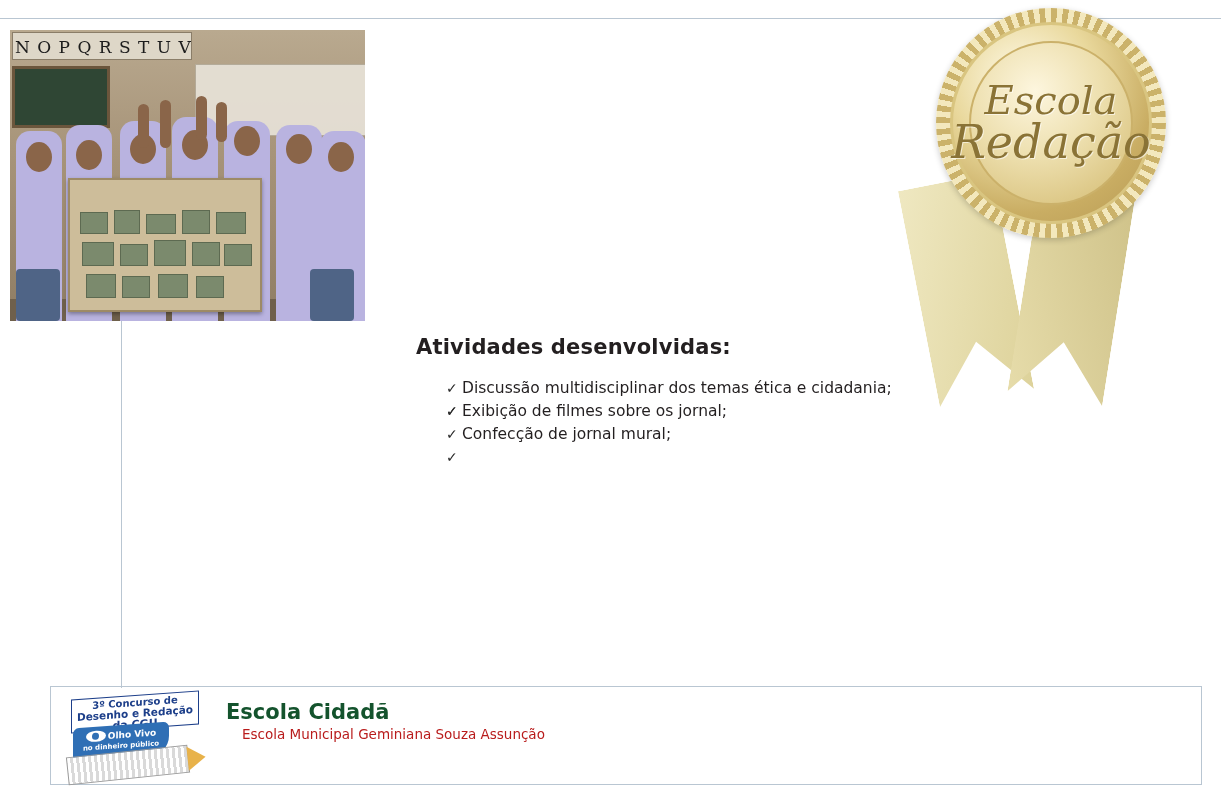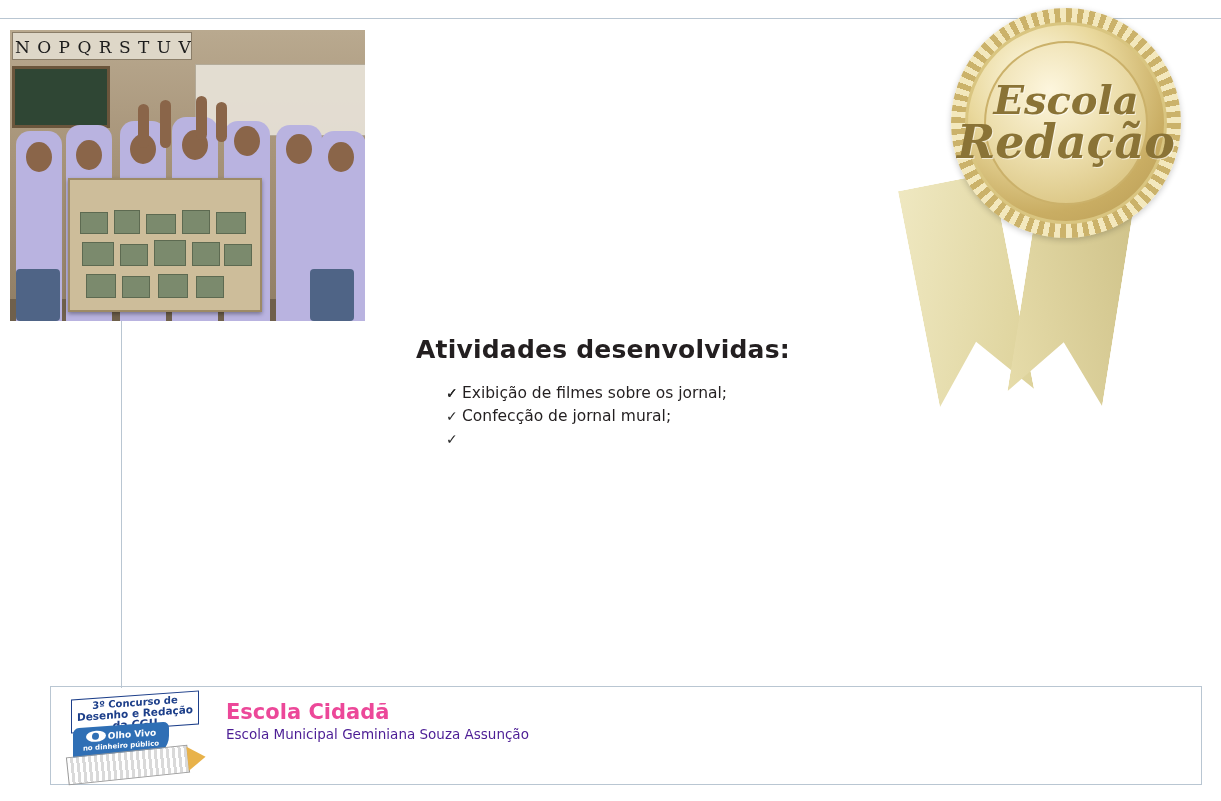--- a/index.html
+++ b/index.html
@@ -166,30 +166,29 @@
     background: linear-gradient(110deg, #efe8c1, #ddd29a);
   }
   .seal .tail.right {
     left: 112px;
     transform: rotate(9deg);
     clip-path: polygon(0 0, 100% 0, 100% 100%, 50% 74%, 0 100%);
     background: linear-gradient(70deg, #e6dcaa, #cfc289);
   }
   .seal .disc-outer {
     position: absolute;
-    left: 39px;
+    left: 24px;
     top: 8px;
     width: 230px;
     height: 230px;
     border-radius: 50%;
     background:
       repeating-conic-gradient(from 0deg,
         #cbb26a 0deg 3deg, #f3e8bd 3deg 6deg);
     box-shadow: 0 2px 6px rgba(0,0,0,.2);
-    font-weight: bold;
   }
   .seal .disc-mid {
     position: absolute;
     left: 14px;
     top: 14px;
     right: 14px;
     bottom: 14px;
     border-radius: 50%;
     background: radial-gradient(circle at 35% 28%, #fffbe9 0%, #e9d89c 38%, #c9ad63 70%, #b79a53 100%);
     border: 3px solid #d9c580;
@@ -220,21 +219,21 @@
 
   
   .content {
     position: absolute;
     left: 416px;
     top: 335px;
     width: 620px;
   }
   .content h2 {
     margin: 0;
-    font-size: 25px;
+    font-size: 21px;
     font-weight: bold;
     color: #231f20;
     letter-spacing: .2px;
   }
   ul.bullets {
     list-style: none;
     margin: 18px 0 0 0;
     padding: 0 0 0 30px;
   }
   ul.bullets li {
@@ -360,27 +359,28 @@
     border-left: 18px solid #e8b24a;
   }
   .footer-text {
     position: absolute;
     left: 175px;
     top: 13px;
   }
   .footer-text .title {
     font-size: 21px;
     font-weight: bold;
-    color: #ec4899;
+    color: #14532d;
     line-height: 25px;
   }
   .footer-text .line {
     font-size: 13.5px;
-    color: #4c1d95;
+    color: #b91c1c;
     line-height: 18px;
+    margin-left: 16px;
   }
 </style>
 </head>
 <body>
 
 <div class="top-rule"></div>
 
 <div class="v-line"></div>
 
 <div class="photo">
@@ -442,20 +442,21 @@
       </div>
     </div>
   </div>
 </div>
 
 <div class="content">
   <h2>Atividades desenvolvidas:</h2>
   <ul class="bullets">
     <li>
       <span class="tick">✓</span>
+      <span>Discussão multidisciplinar dos temas ética e cidadania;</span>
     </li>
     <li>
       <span class="tick">✓</span>
     </li>
     <li>
       <span class="tick">✓</span>
       <span>Exibição de filmes sobre os jornal;</span>
     </li>
     <li>
       <span class="tick">✓</span>

